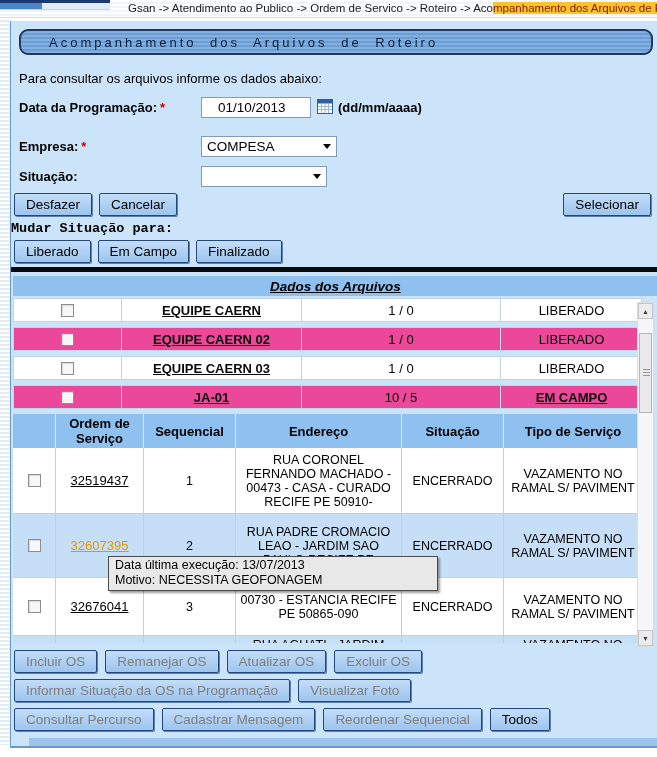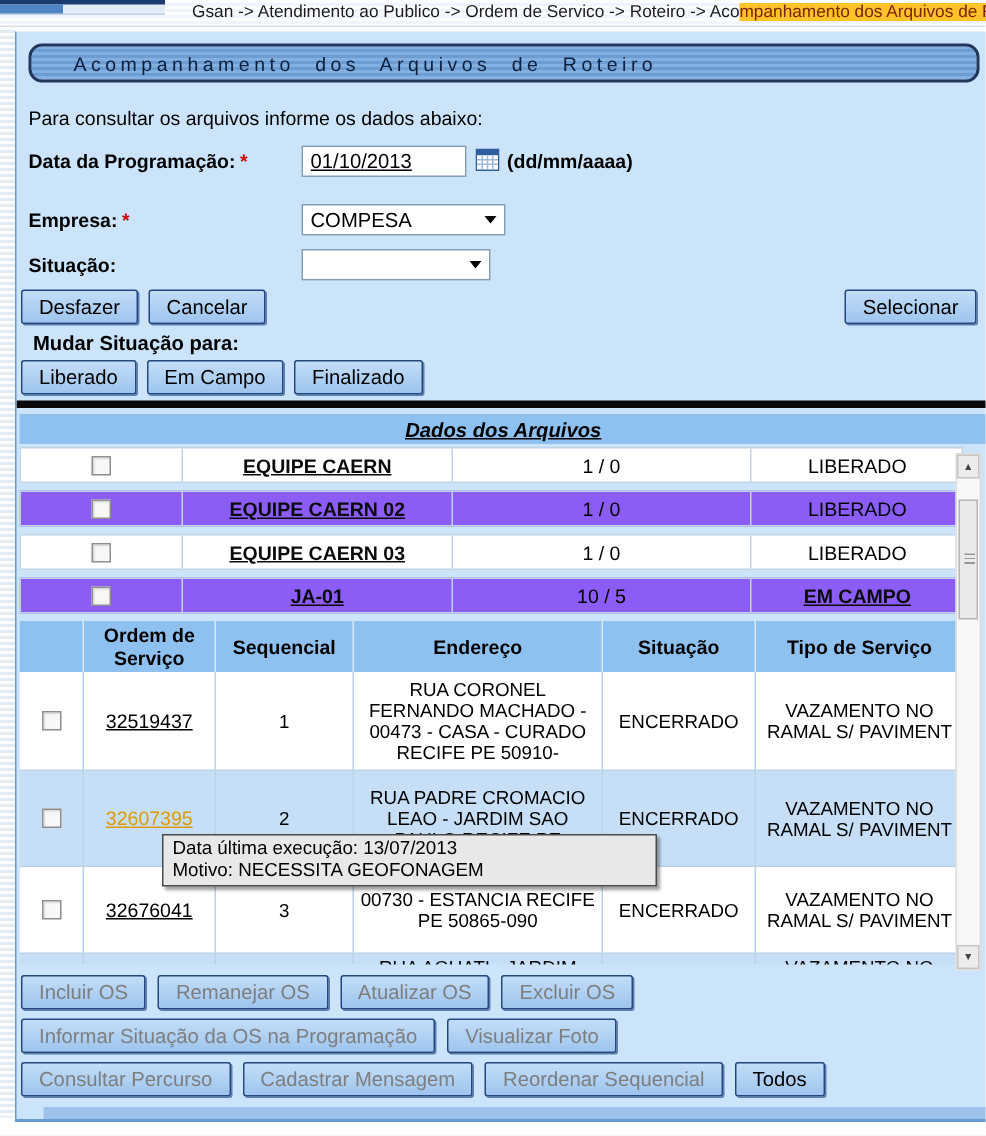--- a/index.html
+++ b/index.html
@@ -25,50 +25,50 @@
   .titlebar { margin:8px 0 0 8px; width:634px; height:26px; border:2px solid #24365c; border-radius:9px;
     background:repeating-linear-gradient(180deg,#82b0e0 0 2px,#6c9cd2 2px 4px);
     display:flex; align-items:center; padding-left:28px;
     font-size:13px; color:#0d1f3c; letter-spacing:3px; word-spacing:7px; }
 
   .intro { margin:16px 0 0 8px; font-size:13px; }
 
   .formrow { display:flex; align-items:center; margin-left:8px; }
   .flabel { width:182px; font-weight:bold; font-size:13px; }
   .req { color:#cc0000; font-weight:bold; margin-left:3px; }
-  .txt { width:110px; height:21px; border:1px solid #7f9db9; font-size:13.5px; padding:0 5px;
-    font-family:"Liberation Sans",sans-serif;text-decoration:underline; }
+  .txt { width:110px; height:21px; border:1px solid #7f9db9; font-size:13.5px; padding:0 16px;
+    font-family:"Liberation Sans",sans-serif; }
   .calbtn { margin-left:5px; width:17px; height:17px; border:0; background:transparent; padding:0; cursor:pointer; }
   .hint { font-weight:bold; font-size:13px; margin-left:5px; }
   .select { display:inline-flex; align-items:center; justify-content:space-between;
     background:#fff; border:1px solid #7f9db9; height:21px; padding:0 5px; font-size:13.5px; }
   .arrow { width:0; height:0; border-left:4px solid transparent; border-right:4px solid transparent;
     border-top:5px solid #000; margin-left:8px; }
 
   .btn { display:inline-block; background:linear-gradient(180deg,#c3ddf8,#9dc5ee);
     border:1px solid #23477e; box-shadow:1px 1px 0 #5b7fae; border-radius:2px;
     font-size:13.5px; padding:2px 11px; height:23px; color:#000;
     font-family:"Liberation Sans",sans-serif; cursor:pointer; white-space:nowrap; }
   .btn.gray { color:#7e7e7e; }
   .btnrow { display:flex; gap:7px; margin:6px 0 0 3px; align-items:center; }
   .spacer { margin-left:auto; margin-right:6px; }
-  .mudar { margin:5px 0 0 11px; font-weight:bold; font-size:13.5px; }
+  .mudar { margin:5px 0 0 0; font-weight:bold; font-size:13.5px;font-family:Liberation Mono, monospace; }
 
   .blackbar { margin-top:4px; height:5px; background:#0a0a0a; width:647px; }
 
   
   .tsection { position:relative; margin-top:4px; }
   .fheader { margin-left:2px; width:645px; height:20px; background:#8fc1f0;
     display:flex; align-items:center; justify-content:center; }
   .fheader span { font-weight:bold; font-size:13.5px; text-decoration:underline;font-style:italic; }
   .viewport { margin:2px 0 0 2px; width:633px; height:345px; overflow:hidden; }
 
   .frow { display:grid; grid-template-columns:108px 180px 199px 141px; width:629px;
     background:#fff; border:1px solid #c0d4e8; margin-bottom:5px; height:24px; }
-  .frow.alt { background:#8b5cf6; }
+  .frow.alt { background:#ec4899; }
   .fcell { display:flex; align-items:center; justify-content:center; border-right:1px solid #c0d4e8; font-size:13px; }
   .fcell:last-child { border-right:none; }
   .tlink { font-weight:bold; text-decoration:underline; color:#0b0b0b; font-size:13px; }
 
   .cb { width:13px; height:13px; background:#f7f7f7; border:1px solid #8e8e8e;
     box-shadow:inset 1px 1px 1px #d9d9d9; display:inline-block; cursor:pointer; }
 
   
   .otable { width:629px; }
   .ohead { display:grid; grid-template-columns:43px 88px 92px 166px 102px 138px; background:#8fc1f0; }

